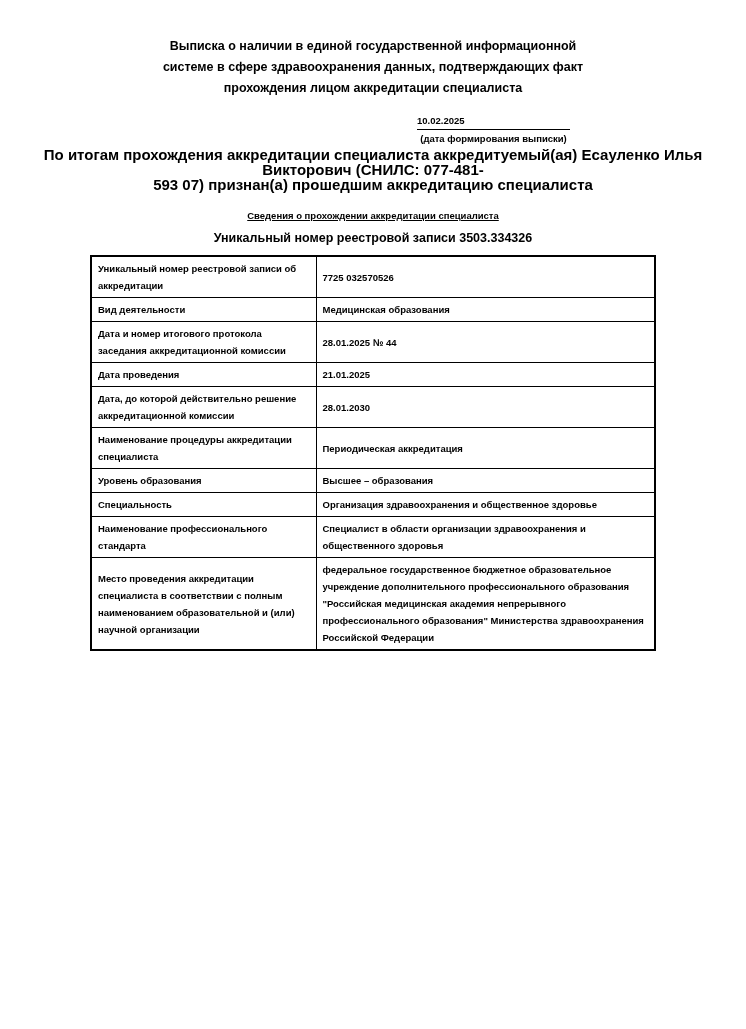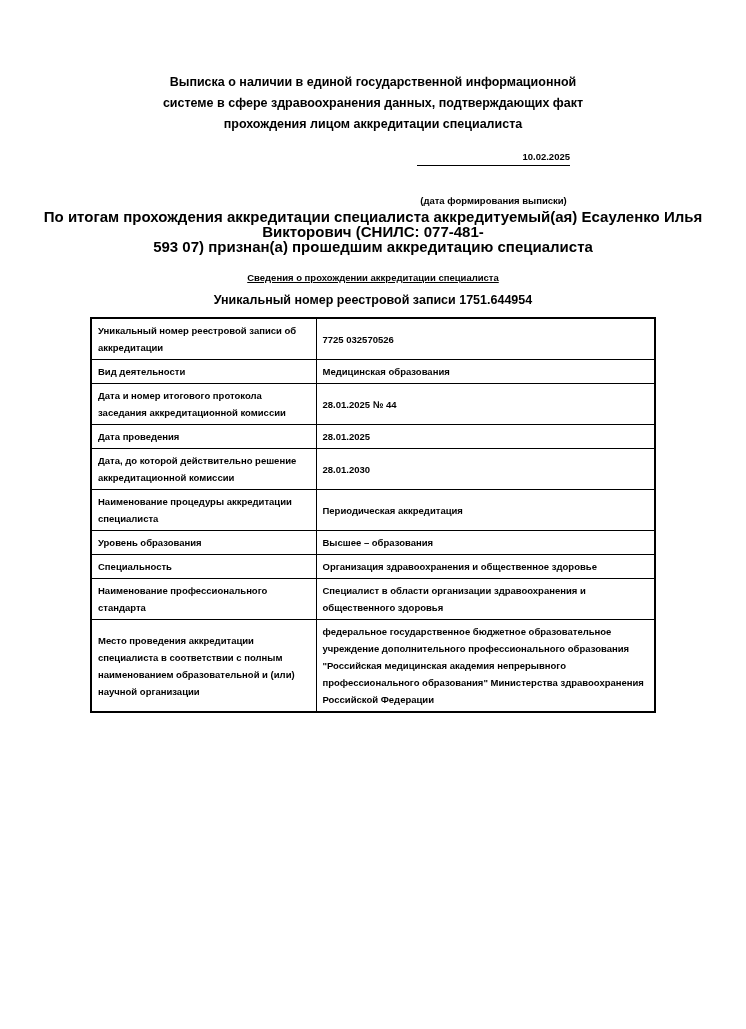--- a/index.html
+++ b/index.html
@@ -8,43 +8,42 @@
     width: 746px;
     height: 1029px;
     margin: 0 auto;
     background: #ffffff;
     color: #000000;
     font-family: "Liberation Sans", sans-serif;
     font-weight: 700;
     overflow: hidden;
   }
   .doc-title {
-    padding-top: 72px;
+    padding-top: 36px;
     text-align: center;
     font-size: 12.5px;
     line-height: 21px;
   }
   .date-block {
     margin: 15px 0 0 417px;
     width: 153px;
   }
   .date-value {
-    text-align: right;
+    text-align: left;
     font-size: 9.5px;
     line-height: 13px;
     padding-bottom: 2px;
     border-bottom: 1px solid #000000;
   }
   .date-caption {
     text-align: center;
     font-size: 9.5px;
     line-height: 13px;
     padding-top: 2px;
     white-space: nowrap;
-    margin-top: 26px;
   }
   .intro {
     margin-top: 2px;
     text-align: center;
     font-size: 15px;
     line-height: 15px;
   }
   .section-heading {
     margin-top: 17px;
     text-align: center;
@@ -94,21 +93,21 @@
     <div class="date-caption">(дата формирования выписки)</div>
   </div>
 
   <div class="intro">
     <div>По итогам прохождения аккредитации специалиста аккредитуемый(ая) Есауленко Илья Викторович (СНИЛС: 077-481-</div>
     <div>593 07) признан(а) прошедшим аккредитацию специалиста</div>
   </div>
 
   <div class="section-heading">Сведения о прохождении аккредитации специалиста</div>
 
-  <div class="registry-heading">Уникальный номер реестровой записи 1751.644954</div>
+  <div class="registry-heading">Уникальный номер реестровой записи 3503.334326</div>
 
   <table class="details">
     <colgroup>
         <col class="c1">
         <col class="c2">
       </colgroup>
     <tbody>
       <tr>
         <td>Уникальный номер реестровой записи об аккредитации</td>
         <td>7725 032570526</td>
@@ -116,21 +115,21 @@
       <tr>
         <td>Вид деятельности</td>
         <td>Медицинская образования</td>
       </tr>
       <tr>
         <td>Дата и номер итогового протокола заседания аккредитационной комиссии</td>
         <td>28.01.2025 № 44</td>
       </tr>
       <tr>
         <td>Дата проведения</td>
-        <td>28.01.2025</td>
+        <td>21.01.2025</td>
       </tr>
       <tr>
         <td>Дата, до которой действительно решение аккредитационной комиссии</td>
         <td>28.01.2030</td>
       </tr>
       <tr>
         <td>Наименование процедуры аккредитации специалиста</td>
         <td>Периодическая аккредитация</td>
       </tr>
       <tr>

